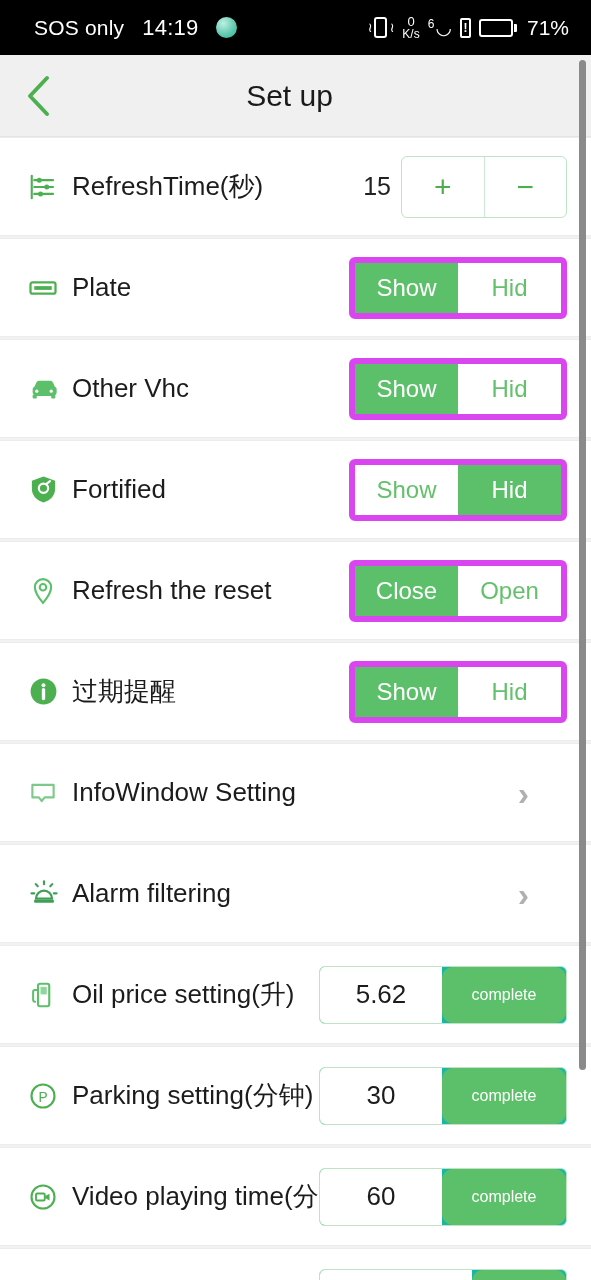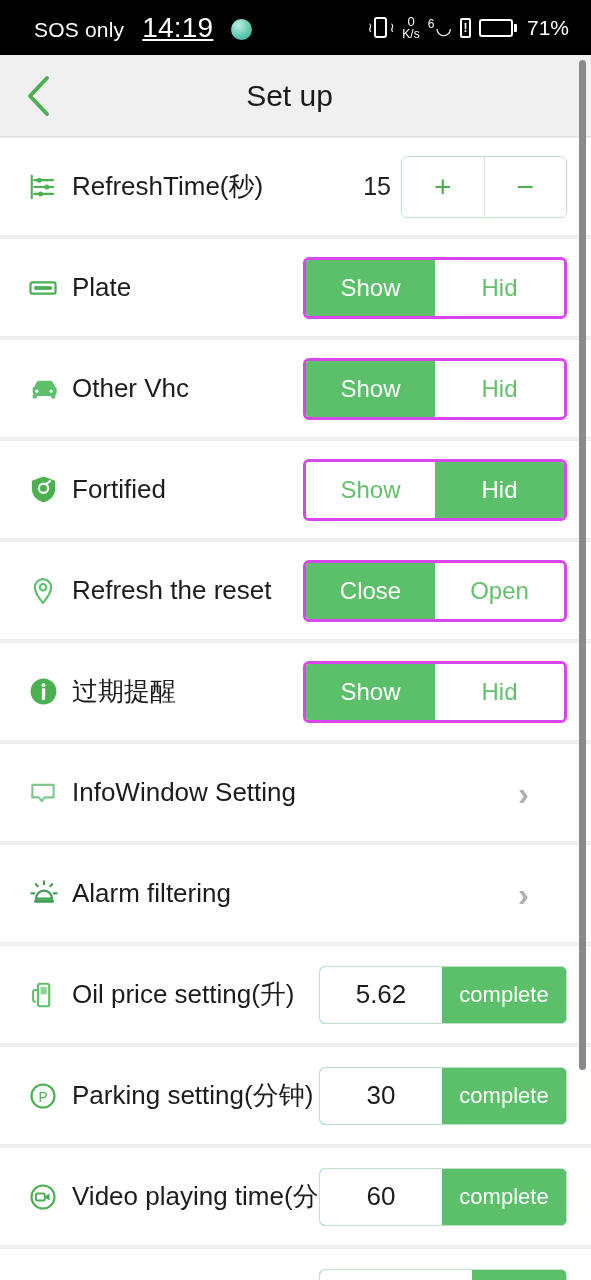--- a/index.html
+++ b/index.html
@@ -12,21 +12,21 @@
   #screen { position: relative; width: 591px; height: 1280px; background: #f2f2f2; }
 
   
   .statusbar {
     height: 55px; background: #000; color: #fff;
     display: flex; align-items: center; justify-content: space-between;
     padding: 0 22px 0 34px;
   }
   .sb-left { display: flex; align-items: baseline; gap: 18px; font-size: 22px; letter-spacing: .2px; }
   .sb-carrier { font-size: 21px; }
-  .sb-time { font-size: 28px; text-decoration: underline; }
+  .sb-time { font-size: 22px; }
   .sb-appicon {
     width: 21px; height: 21px; border-radius: 50%;
     background: radial-gradient(circle at 35% 30%, #bdf0e4 0%, #64c9b0 55%, #2bb39a 100%);
     display: inline-block; position: relative; top: 3px;
   }
   .sb-right { display: flex; align-items: center; gap: 8px; font-size: 21px; }
   .ic-vib { display: flex; align-items: center; gap: 2px; }
   .vib-body { width: 13px; height: 21px; border: 2px solid #fff; border-radius: 3px; }
   .vib-wave { font-size: 13px; line-height: 1; }
   .ic-data { display: flex; flex-direction: column; align-items: center; line-height: 1; }
@@ -72,33 +72,33 @@
   .row-right { margin-left: auto; display: flex; align-items: center; flex: 0 0 auto; }
 
   
   .stepper { display: flex; width: 166px; height: 62px; border: 1px solid #bfe3c4;
              border-radius: 6px; overflow: hidden; background: #fff; }
   .stepper div { flex: 1; display: flex; align-items: center; justify-content: center;
                  color: #4cae4f; font-size: 30px; }
   .stepper div + div { border-left: 1px solid #cfe8d2; }
 
   
-  .segmented { display: flex; width: 264px; height: 62px; border-radius: 6px; overflow: hidden;
-               border: 3px solid #d946ef; background: #fff; }
+  .segmented { display: flex; width: 218px; height: 62px; border-radius: 6px; overflow: hidden;
+               border: 6px solid #d946ef; background: #fff; }
   .segmented .seg { flex: 1; display: flex; align-items: center; justify-content: center;
                     font-size: 24px; color: #63c06b; background: #fff; }
   .segmented .seg.active { background: #5cbf69; color: #fff; }
 
   
   .inputgrp { display: flex; width: 248px; height: 58px; border-radius: 6px; overflow: hidden;
               border: 1px solid #bfe3c4; background: #14b8a6; }
   .inputgrp .val { flex: 0 0 122px; display: flex; align-items: center; justify-content: center;
                    font-size: 26px; color: #1c1c1c; background: #fff; }
   .inputgrp .btn { flex: 1; display: flex; align-items: center; justify-content: center;
-                   font-size: 22px; color: #fff; background: #5cbf69; }
+                   font-size: 16px; color: #fff; background: #5cbf69; border-radius: 11px; }
   .inputgrp.wide .val { flex: 0 0 150px; font-size: 24px; }
 
   .chevron { color: #b0b0b0; font-size: 34px; font-weight: 600; line-height: 1;
              margin-right: 38px; }
 
   
   .scrollbar { position: absolute; top: 60px; right: 5px; width: 7px; height: 1010px;
                background: #8a8a8a; border-radius: 4px; }
 
   

